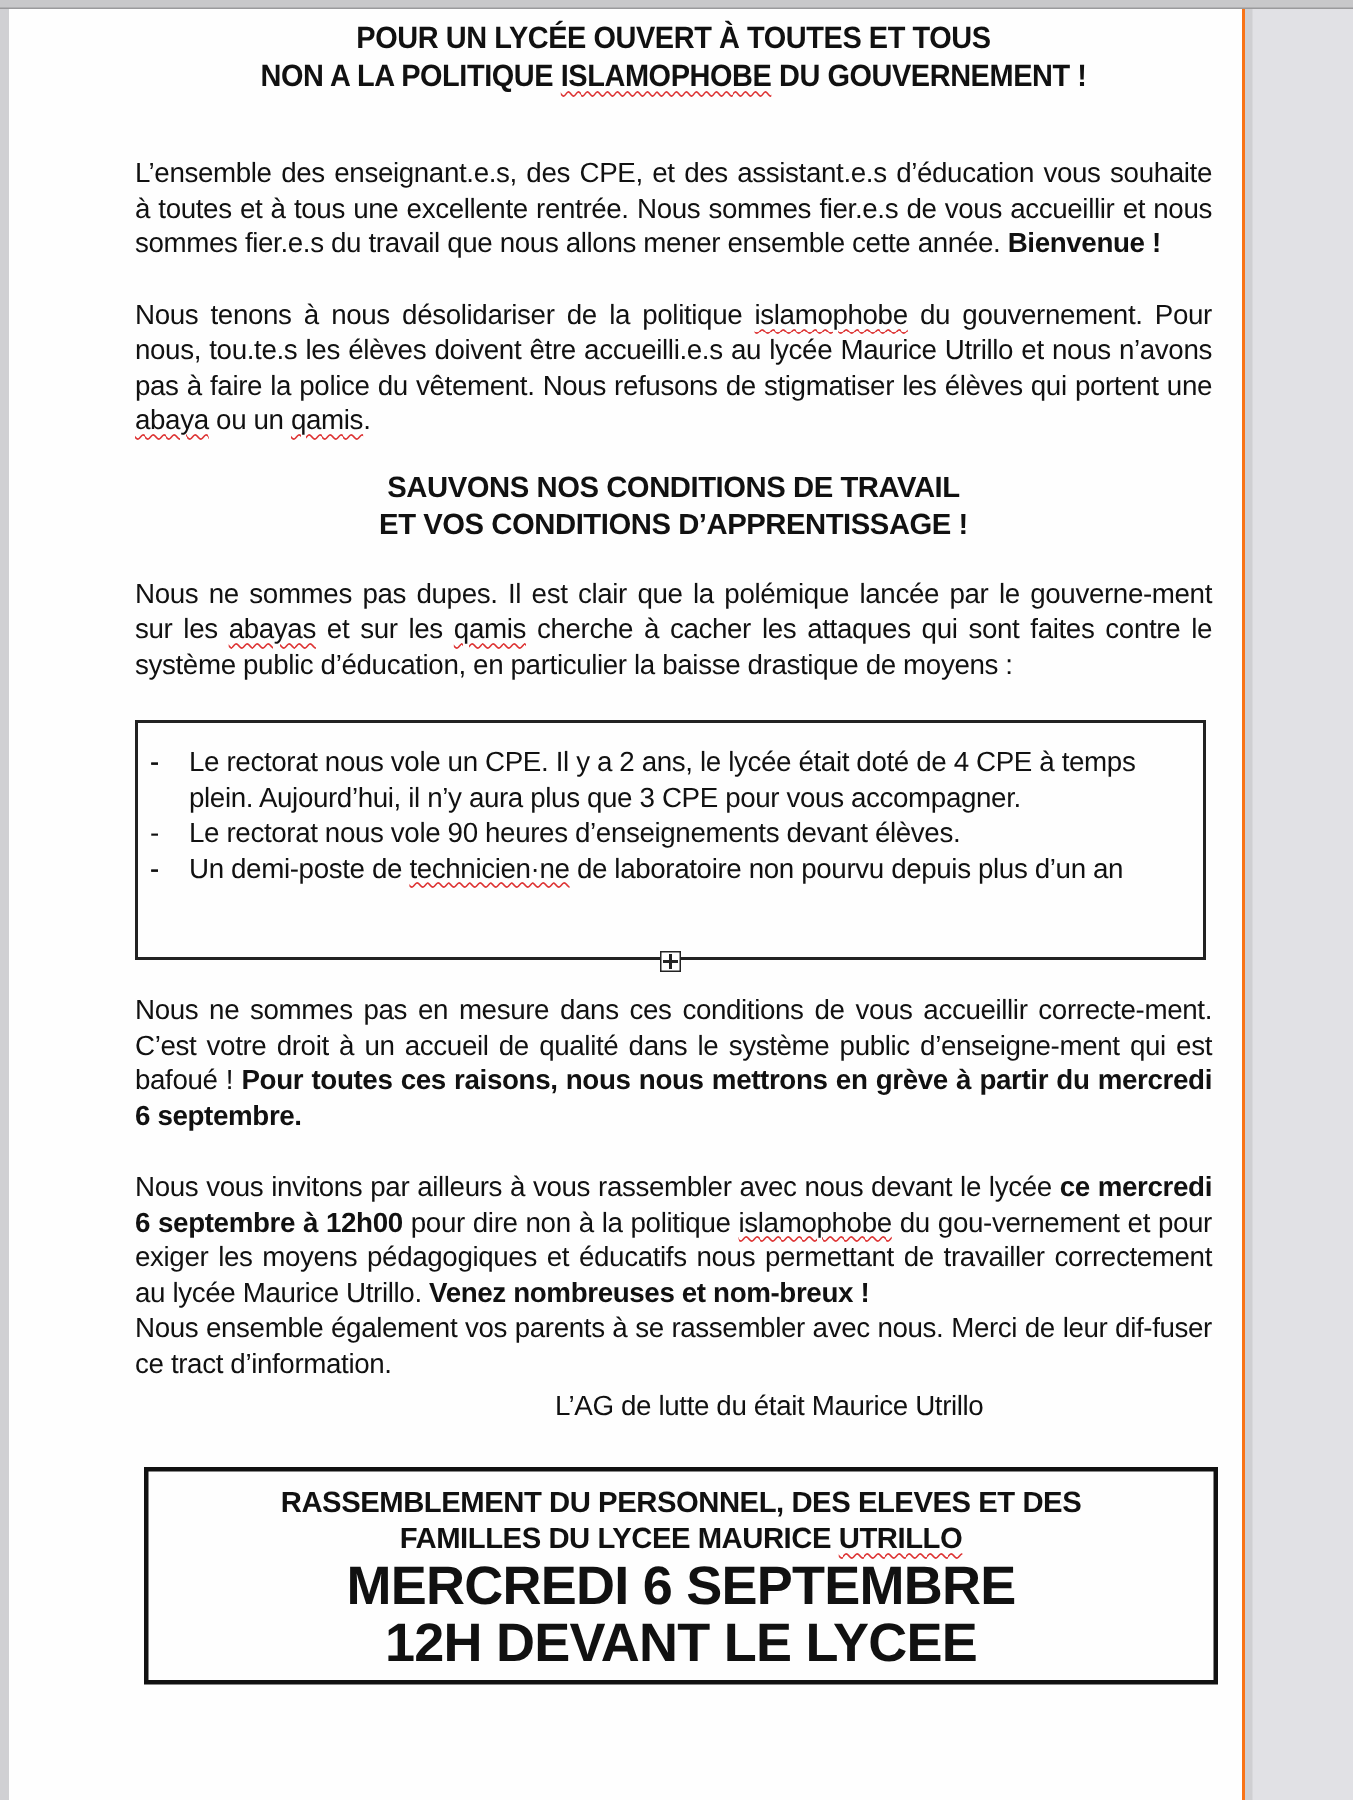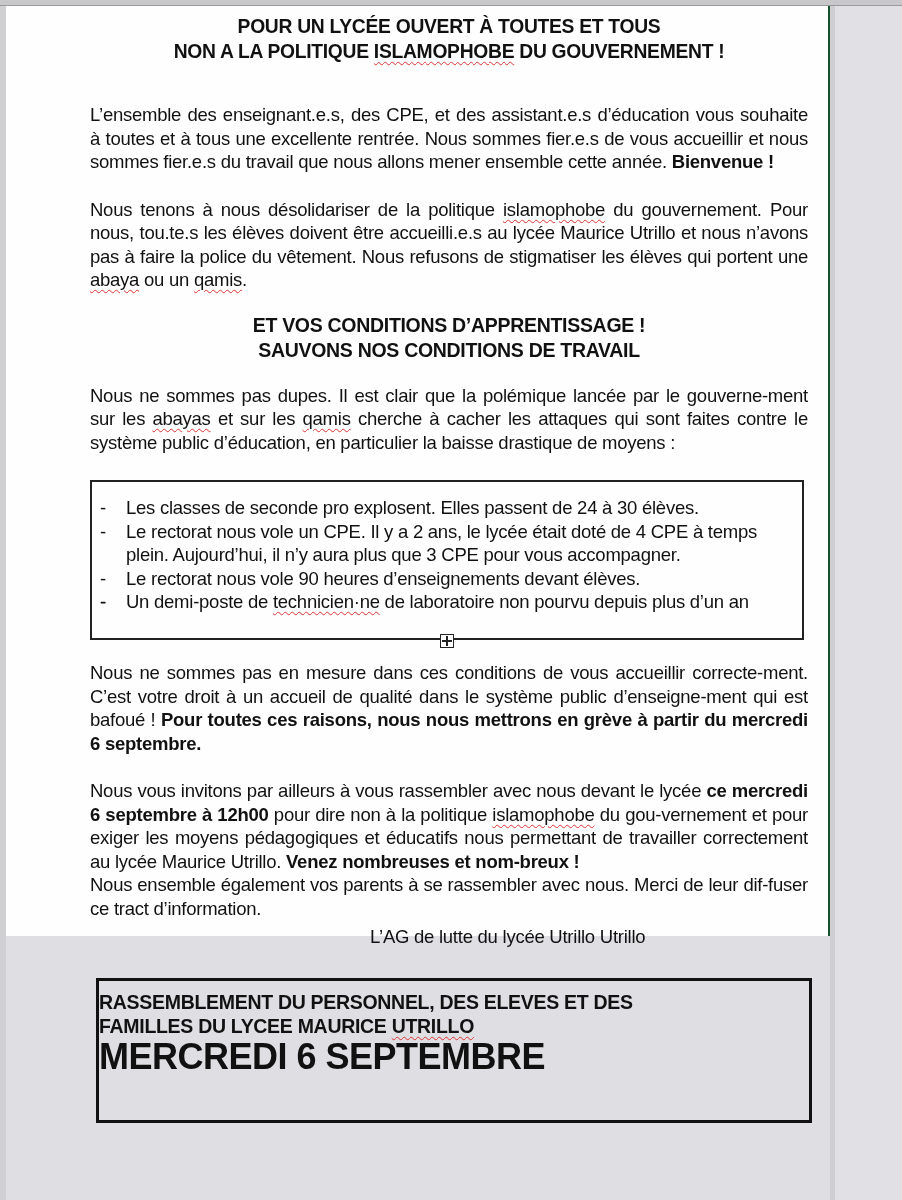--- a/index.html
+++ b/index.html
@@ -6,23 +6,23 @@
   body {
     width:902px; height:1200px; overflow:hidden;
     background:#dfdfe3;
     font-family:"Liberation Sans", sans-serif;
     color:#111;
     position:relative;
   }
   .topbar { position:absolute; left:0; top:0; width:902px; height:5px; background:#c8c8ca; border-bottom:1px solid #9a9a9c; }
   .left-gutter { position:absolute; left:0; top:6px; width:6px; height:1194px; background:#d0d0d3; }
   .page {
-    position:absolute; left:6px; top:6px; width:822px; height:930px;
+    position:absolute; left:6px; top:6px; width:822px; height:1194px;
     background:#fefefe;
-    border-right:2px solid #14532d;
+    border-right:2px solid #f97316;
   }
   .content { position:absolute; left:84px; top:0; width:718px; }
   .title {
     font-weight:bold; text-align:center; font-size:20.5px; line-height:25px;
     letter-spacing:-0.3px; transform:scaleX(0.94); transform-origin:center;
     margin-top:7px;
   }
   .para {
     font-size:18.5px; line-height:23.5px; text-align:justify;
     letter-spacing:-0.25px; margin:0;
@@ -40,21 +40,21 @@
   .listbox li .dash { position:absolute; left:0; top:0; }
   .move-handle {
     position:absolute; left:434px; top:628px; width:14px; height:14px;
     border:1.5px solid #222; background:#fff; box-sizing:border-box;
   }
   .move-handle:before { content:""; position:absolute; left:5px; top:1px; width:1.5px; height:10px; background:#222; }
   .move-handle:after  { content:""; position:absolute; left:1px; top:5px; width:10px; height:1.5px; background:#222; }
   .sig { position:absolute; left:364px; font-size:18.5px; line-height:23.5px; letter-spacing:-0.25px; }
   .callout {
     position:absolute; left:90px; top:972px; width:716px; height:145px;
-    border:3px solid #111; box-sizing:border-box; 
+    border:3px solid #111; box-sizing:border-box; text-align:center;
   }
   .callout .l1 { font-weight:bold; font-size:19.5px; line-height:24px; margin-top:9px; letter-spacing:-0.3px; }
   .callout .l2 { font-weight:bold; font-size:19.5px; line-height:24px; letter-spacing:-0.3px; }
   .callout .big { font-weight:bold; font-size:36px; line-height:38px; letter-spacing:-0.5px; }
   .right-panel { position:absolute; left:830px; top:6px; width:72px; height:1194px; background:#e1e1e5; }
   .right-panel .edge { position:absolute; left:0; top:0; width:5px; height:100%; background:#cfcfd2; }
 </style>
 </head>
 <body>
 
@@ -66,50 +66,51 @@
     <div class="title">
       <div>POUR UN LYCÉE OUVERT À TOUTES ET TOUS</div>
       <div><span>NON A LA POLITIQUE </span><span class="sp">ISLAMOPHOBE</span><span> DU GOUVERNEMENT !</span></div>
     </div>
 
     <p class="para" style="margin-top:40px;"><span>L’ensemble des enseignant.e.s, des CPE, et des assistant.e.s d’éducation vous souhaite à toutes et à tous une excellente rentrée. Nous sommes fier.e.s de vous accueillir et nous sommes fier.e.s du travail que nous allons mener ensemble cette année. </span><b>Bienvenue !</b></p>
 
     <p class="para" style="margin-top:24px;"><span>Nous tenons à nous désolidariser de la politique </span><span class="sp">islamophobe</span><span> du gouvernement. Pour nous, tou.te.s les élèves doivent être accueilli.e.s au lycée Maurice Utrillo et nous n’avons pas à faire la police du vêtement. Nous refusons de stigmatiser les élèves qui portent une </span><span class="sp">abaya</span><span> ou un </span><span class="sp">qamis</span><span>.</span></p>
 
     <div class="subtitle" style="margin-top:21px;">
+      <div>SAUVONS NOS CONDITIONS DE TRAVAIL</div>
       <div>ET VOS CONDITIONS D’APPRENTISSAGE !</div>
-      <div>SAUVONS NOS CONDITIONS DE TRAVAIL</div>
     </div>
 
     <p class="para" style="margin-top:21px;"><span>Nous ne sommes pas dupes. Il est clair que la polémique lancée par le gouverne-ment sur les </span><span class="sp">abayas</span><span> et sur les </span><span class="sp">qamis</span><span> cherche à cacher les attaques qui sont faites contre le système public d’éducation, en particulier la baisse drastique de moyens :</span></p>
   </div>
 
   <div class="listbox">
     <ul>
-      <li><span class="dash">-</span><span>Les classes de seconde pro explosent. Elles passent de 24 à 30 élèves.</span></li>
+      <li><span class="dash">-</span></li>
       <li><span class="dash">-</span><span>Le rectorat nous vole un CPE. Il y a 2 ans, le lycée était doté de 4 CPE à temps plein. Aujourd’hui, il n’y aura plus que 3 CPE pour vous accompagner.</span></li>
       <li><span class="dash">-</span><span>Le rectorat nous vole 90 heures d’enseignements devant élèves.</span></li>
       <li><span class="dash">-</span></li>
       <li><span class="dash">-</span><span>Un demi-poste de </span><span class="sp">technicien·ne</span><span> de laboratoire non pourvu depuis plus d’un an</span></li>
     </ul>
   </div>
   <div class="move-handle"></div>
 
   <div class="content" style="top:655px;">
     <p class="para"><span>Nous ne sommes pas en mesure dans ces conditions de vous accueillir correcte-ment. C’est votre droit à un accueil de qualité dans le système public d’enseigne-ment qui est bafoué ! </span><b>Pour toutes ces raisons, nous nous mettrons en grève à partir du mercredi 6 septembre.</b></p>
 
     <p class="para" style="margin-top:24px;"><span>Nous vous invitons par ailleurs à vous rassembler avec nous devant le lycée </span><b>ce mercredi 6 septembre à 12h00</b><span> pour dire non à la politique </span><span class="sp">islamophobe</span><span> du gou-vernement et pour exiger les moyens pédagogiques et éducatifs nous permettant de travailler correctement au lycée Maurice Utrillo. </span><b>Venez nombreuses et nom-breux !</b></p>
 
     <p class="para">Nous ensemble également vos parents à se rassembler avec nous. Merci de leur dif-fuser ce tract d’information.</p>
   </div>
 
-  <div class="sig" style="top:919px;">L’AG de lutte du lycée Utrillo Utrillo</div>
+  <div class="sig" style="top:919px;">L’AG de lutte du était Maurice Utrillo</div>
 
   <div class="callout">
     <div class="l1">RASSEMBLEMENT DU PERSONNEL, DES ELEVES ET DES</div>
     <div class="l2"><span>FAMILLES DU LYCEE MAURICE </span><span class="sp">UTRILLO</span></div>
     <div class="big">MERCREDI 6 SEPTEMBRE</div>
+    <div class="big">12H DEVANT LE LYCEE</div>
   </div>
 </div>
 
 <div class="right-panel">
     <div class="edge"></div>
   </div>
 
 </body></html>

